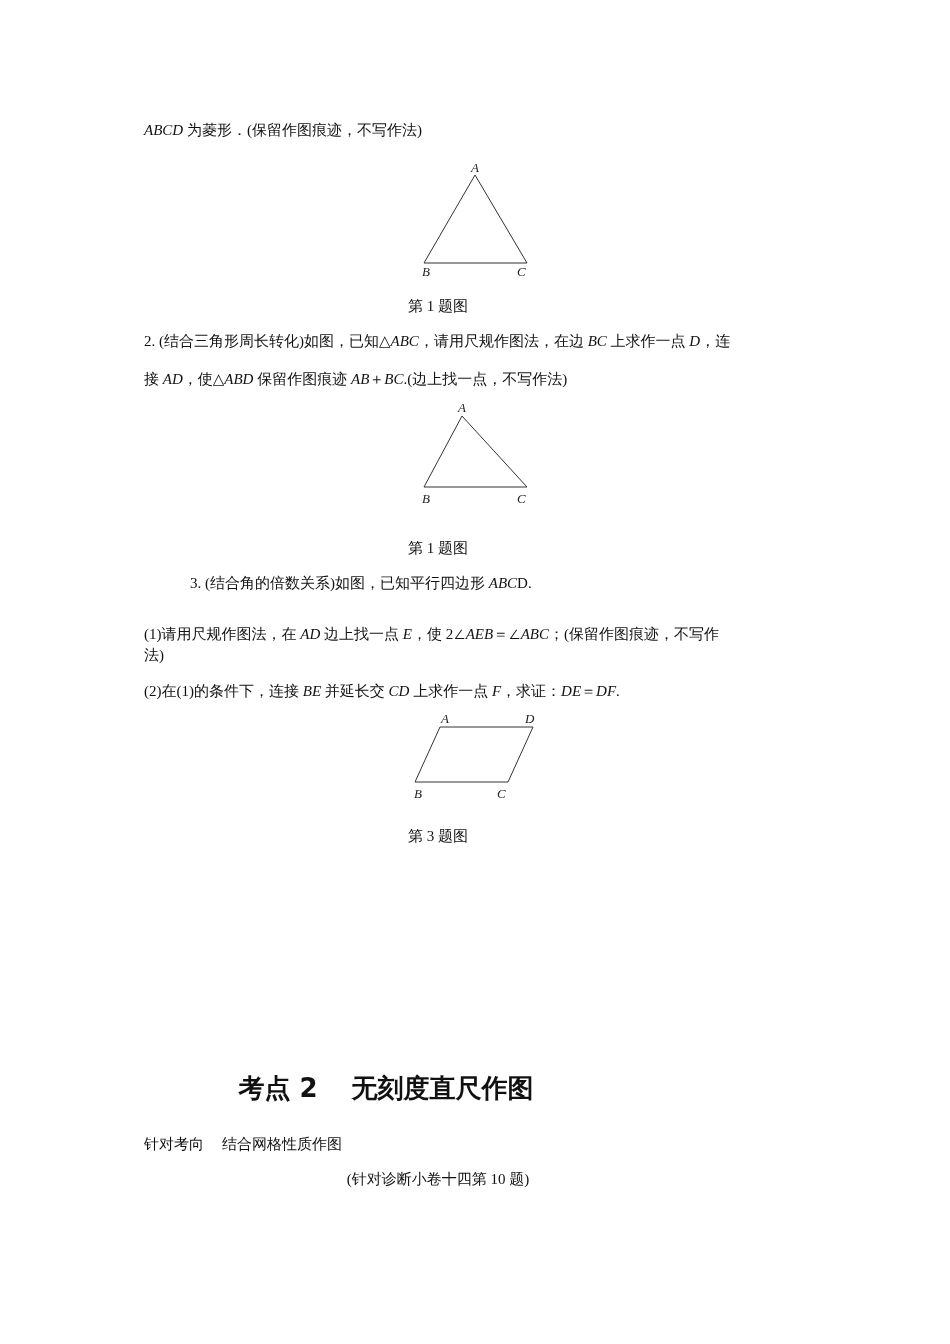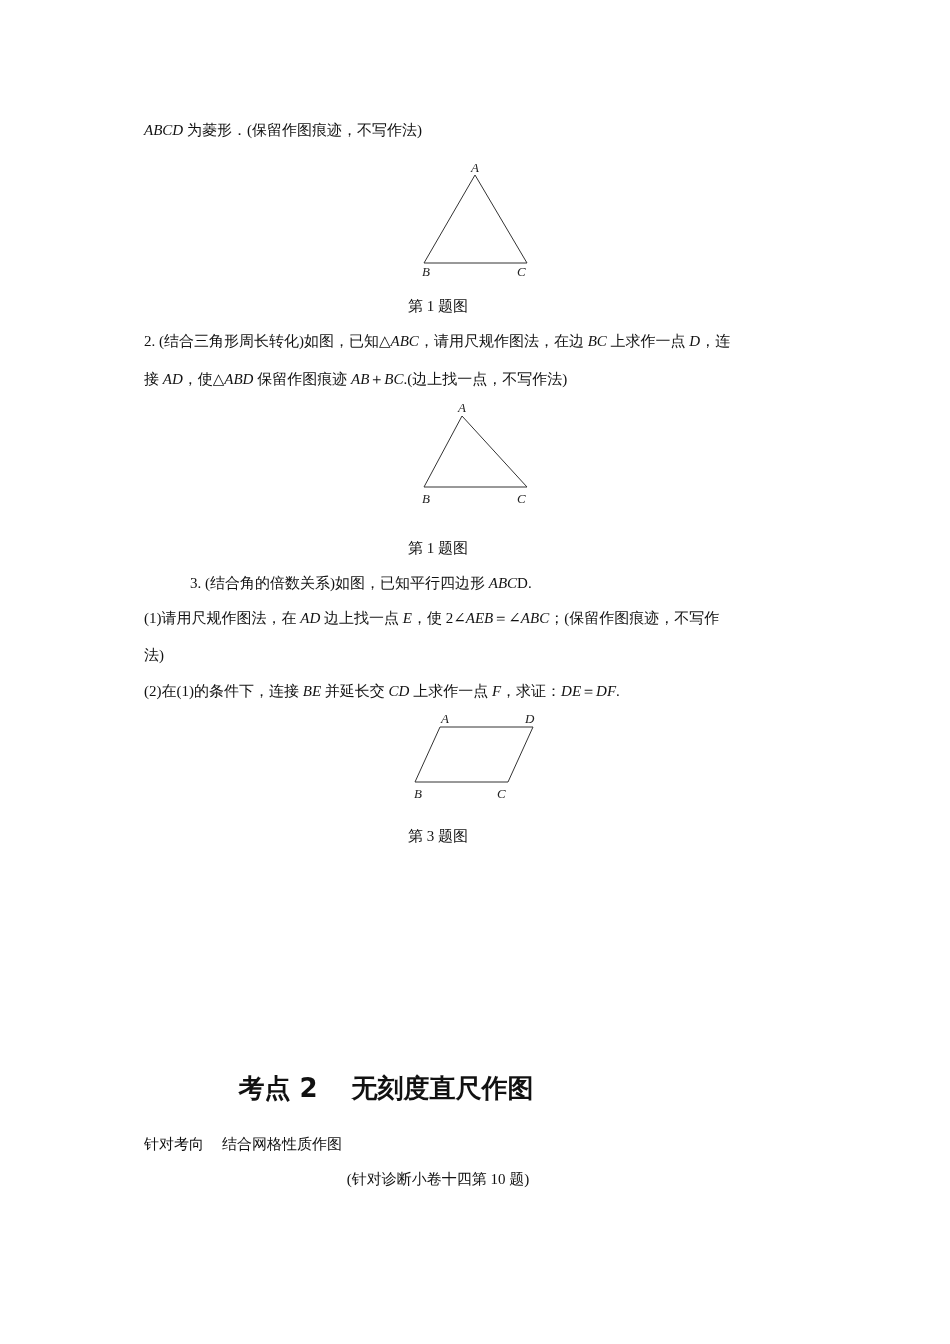--- a/index.html
+++ b/index.html
@@ -41,21 +41,21 @@
   <polygon points="462,416 424,487 527,487" fill="none" stroke="#333" stroke-width="1"></polygon>
   <text class="lbl" x="458" y="412">A</text>
   <text class="lbl" x="422" y="503">B</text>
   <text class="lbl" x="517" y="503">C</text>
 </svg>
 <div class="center" style="top:538px;">第 1 题图</div>
 
 <div class="line" style="top:573px;margin-left:46px;">
   <span>3. (结合角的倍数关系)如图，已知平行四边形 </span><span class="it">ABC</span><span>D.</span>
 </div>
-<div class="line" style="top:608px;">
+<div class="line" style="top:624px;font-family:Liberation Serif, serif;">
   <span>(1)请用尺规作图法，在 </span><span class="it">AD</span><span> 边上找一点 </span><span class="it">E</span><span>，使 2∠</span><span class="it">AEB</span><span>＝∠</span><span class="it">ABC</span><span>；(保留作图痕迹，不写作</span>
 </div>
 <div class="line" style="top:645px;">法)</div>
 <div class="line" style="top:681px;">
   <span>(2)在(1)的条件下，连接 </span><span class="it">BE</span><span> 并延长交 </span><span class="it">CD</span><span> 上求作一点 </span><span class="it">F</span><span>，求证：</span><span class="it">DE</span><span>＝</span><span class="it">DF</span><span>.</span>
 </div>
 
 <svg class="fig" width="950" height="1344" style="pointer-events:none;">
   <polygon points="440,727 533,727 508,782 415,782" fill="none" stroke="#333" stroke-width="1"></polygon>
   <text class="lbl" x="441" y="723">A</text>

